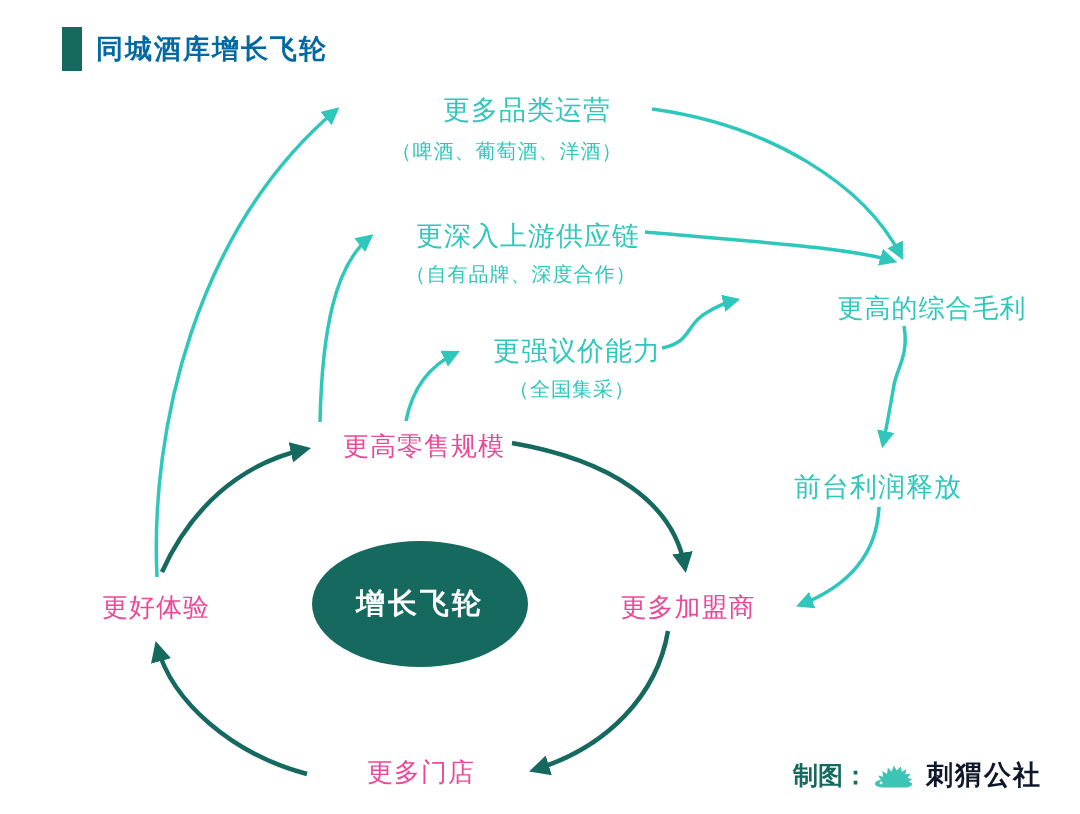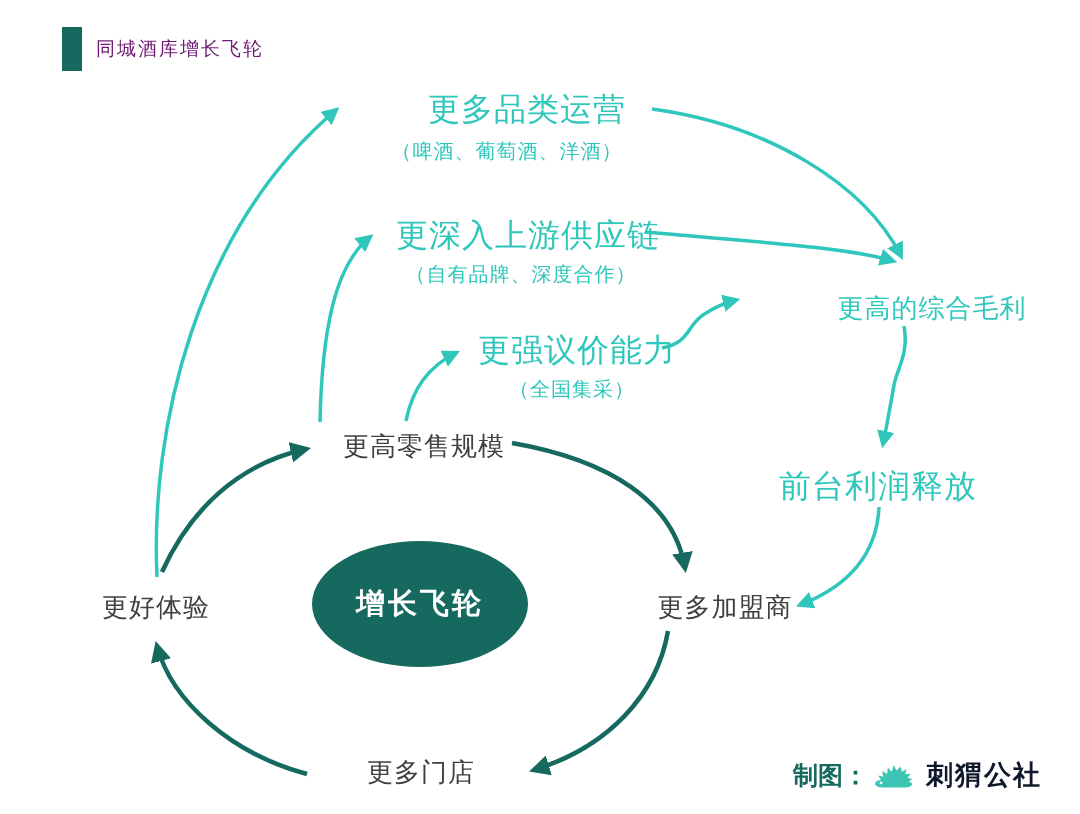--- a/index.html
+++ b/index.html
@@ -3,25 +3,25 @@
 <meta charset="utf-8">
 <style>
   html,body{margin:0;padding:0;background:#ffffff;}
   .page{
     position:relative;width:1080px;height:814px;background:#ffffff;overflow:hidden;
     font-family:"Liberation Sans","DejaVu Sans",sans-serif;
   }
   .canvas{position:absolute;left:0;top:0;width:1080px;height:814px;}
   .header{position:absolute;left:62px;top:27px;display:flex;align-items:center;}
   .title-bar{width:20px;height:44px;background:#16695f;margin-right:14px;}
-  .page-title{font-size:19px;font-weight:normal;color:#701a75;letter-spacing:2px;}
+  .page-title{font-size:27px;font-weight:bold;color:#0369a1;letter-spacing:2px;}
   .lbl{position:absolute;transform:translate(-50%,-50%);white-space:nowrap;letter-spacing:1px;}
   .light{color:#2fc7bb;}
-  .dark{color:#404040;font-family:Liberation Serif, serif;}
-  .main-lbl{font-size:32px;}
+  .dark{color:#ec4899;font-family:Liberation Serif, serif;}
+  .main-lbl{font-size:27px;}
   .sub-lbl{font-size:20px;}
   .node-lbl{font-size:26px;}
   .bold{font-weight:normal;}
   .center-lbl{font-size:29px;font-weight:bold;color:#ffffff;letter-spacing:3px;}
   .credit{position:absolute;right:38px;top:757px;display:flex;align-items:center;}
   .credit-prefix{font-size:25px;font-weight:bold;color:#16695f;}
   .credit-brand{font-size:27px;font-weight:bold;color:#0f172a;letter-spacing:2px;margin-left:6px;}
   .hedgehog{margin-left:4px;margin-right:2px;display:block;}
 </style>
 </head>
@@ -67,21 +67,21 @@
   <div class="lbl light main-lbl" style="left:528px;top:236px;">更深入上游供应链</div>
   <div class="lbl light sub-lbl" style="left:521px;top:274px;">（自有品牌、深度合作）</div>
 
   <div class="lbl light main-lbl" style="left:577px;top:351px;">更强议价能力</div>
   <div class="lbl light sub-lbl" style="left:572px;top:389px;">（全国集采）</div>
 
   <div class="lbl light node-lbl bold" style="left:932px;top:308px;">更高的综合毛利</div>
   <div class="lbl light main-lbl" style="left:878px;top:487px;">前台利润释放</div>
 
   <div class="lbl dark node-lbl" style="left:424px;top:446px;">更高零售规模</div>
-  <div class="lbl dark node-lbl" style="left:688px;top:607px;margin-left:37px;">更多加盟商</div>
+  <div class="lbl dark node-lbl" style="left:688px;top:607px;">更多加盟商</div>
   <div class="lbl dark node-lbl" style="left:421px;top:772px;">更多门店</div>
   <div class="lbl dark node-lbl" style="left:156px;top:607px;">更好体验</div>
 
   <div class="lbl center-lbl" style="left:420px;top:604px;">增长飞轮</div>
 
   <div class="credit">
     <span class="credit-prefix">制图：</span>
     <svg class="hedgehog" width="46" height="36" viewBox="0 0 40 32" aria-hidden="true">
       <path d="M4 26 Q1 24.5 3 22 Q4.5 20.2 7.5 20.4 L5 16.5 L9.5 17.6 L8.7 12.4 L13 15 L13.6 9.4 L17 13 L19 7.4 L21.4 12 L25.2 8.4 L26 13 L30.2 10.8 L29.2 15.4 L33.8 14.9 L31.2 18.7 L35.2 19.6 L32.4 22 Q36.4 23 34.8 25 Q33 27.2 28 27.2 L10 27.2 Q6 27.2 4 26 Z" fill="#3cc4b5"></path>
       <circle cx="7.6" cy="23" r="1.3" fill="#ffffff"></circle>

